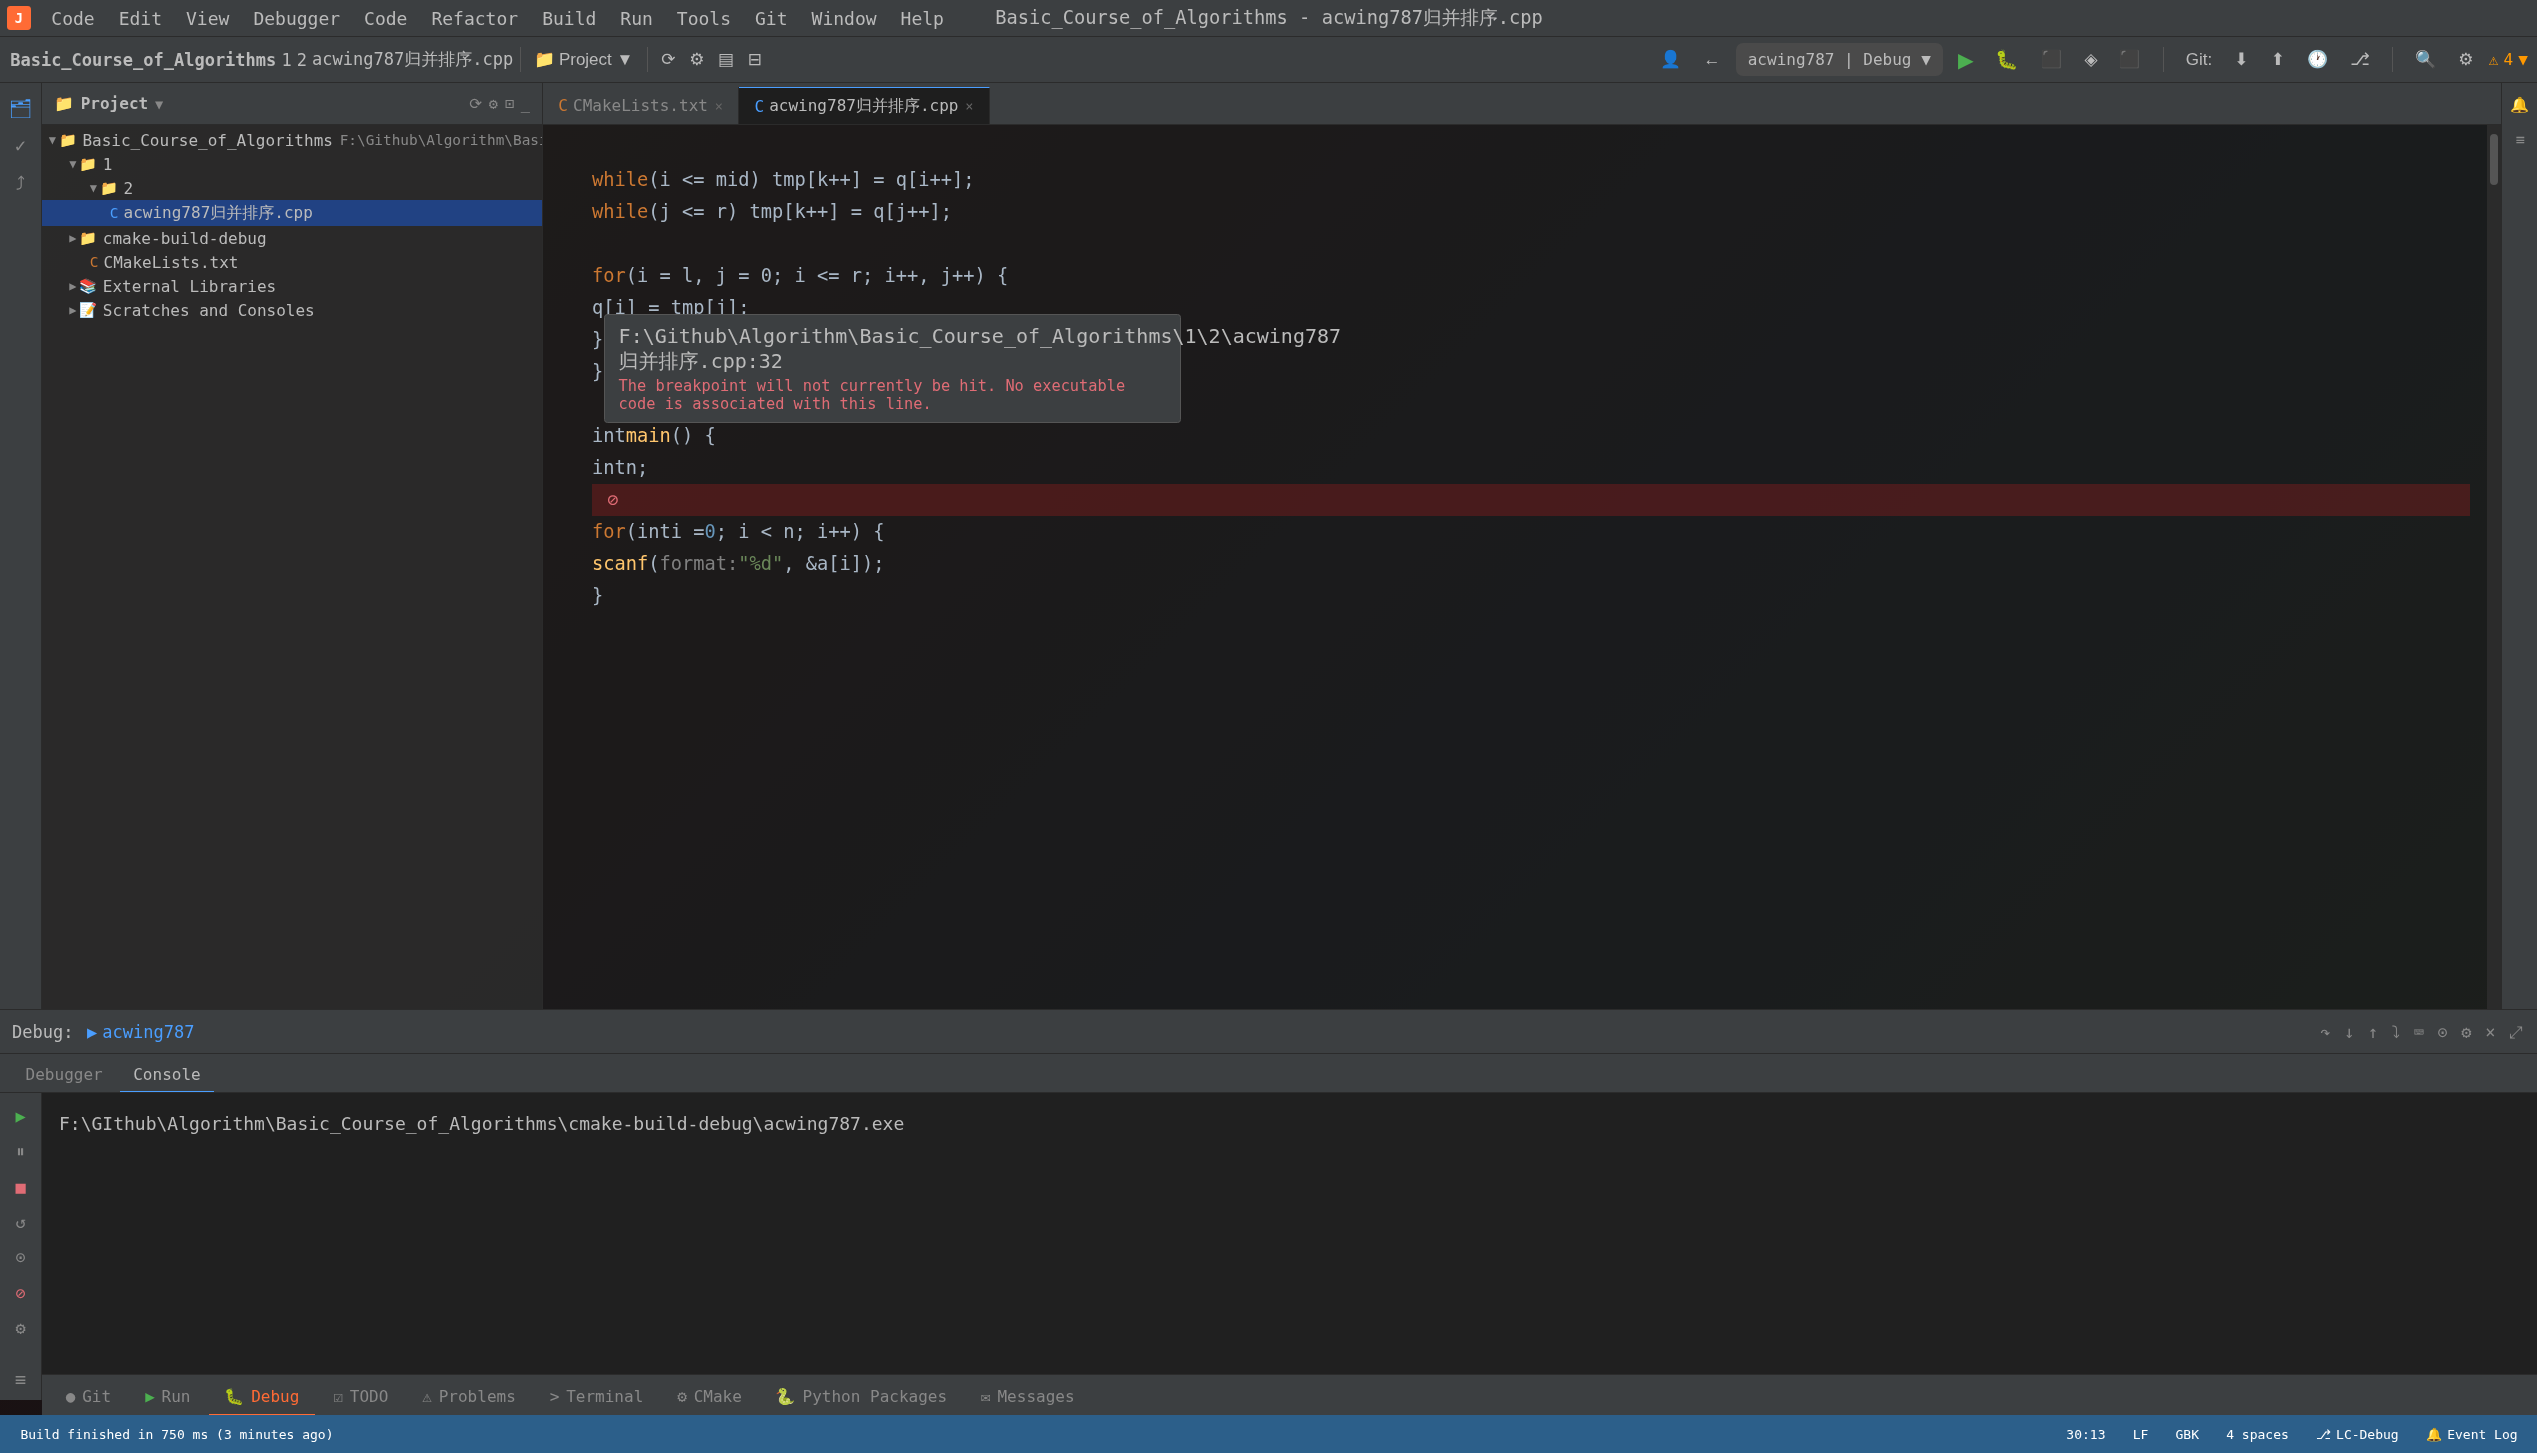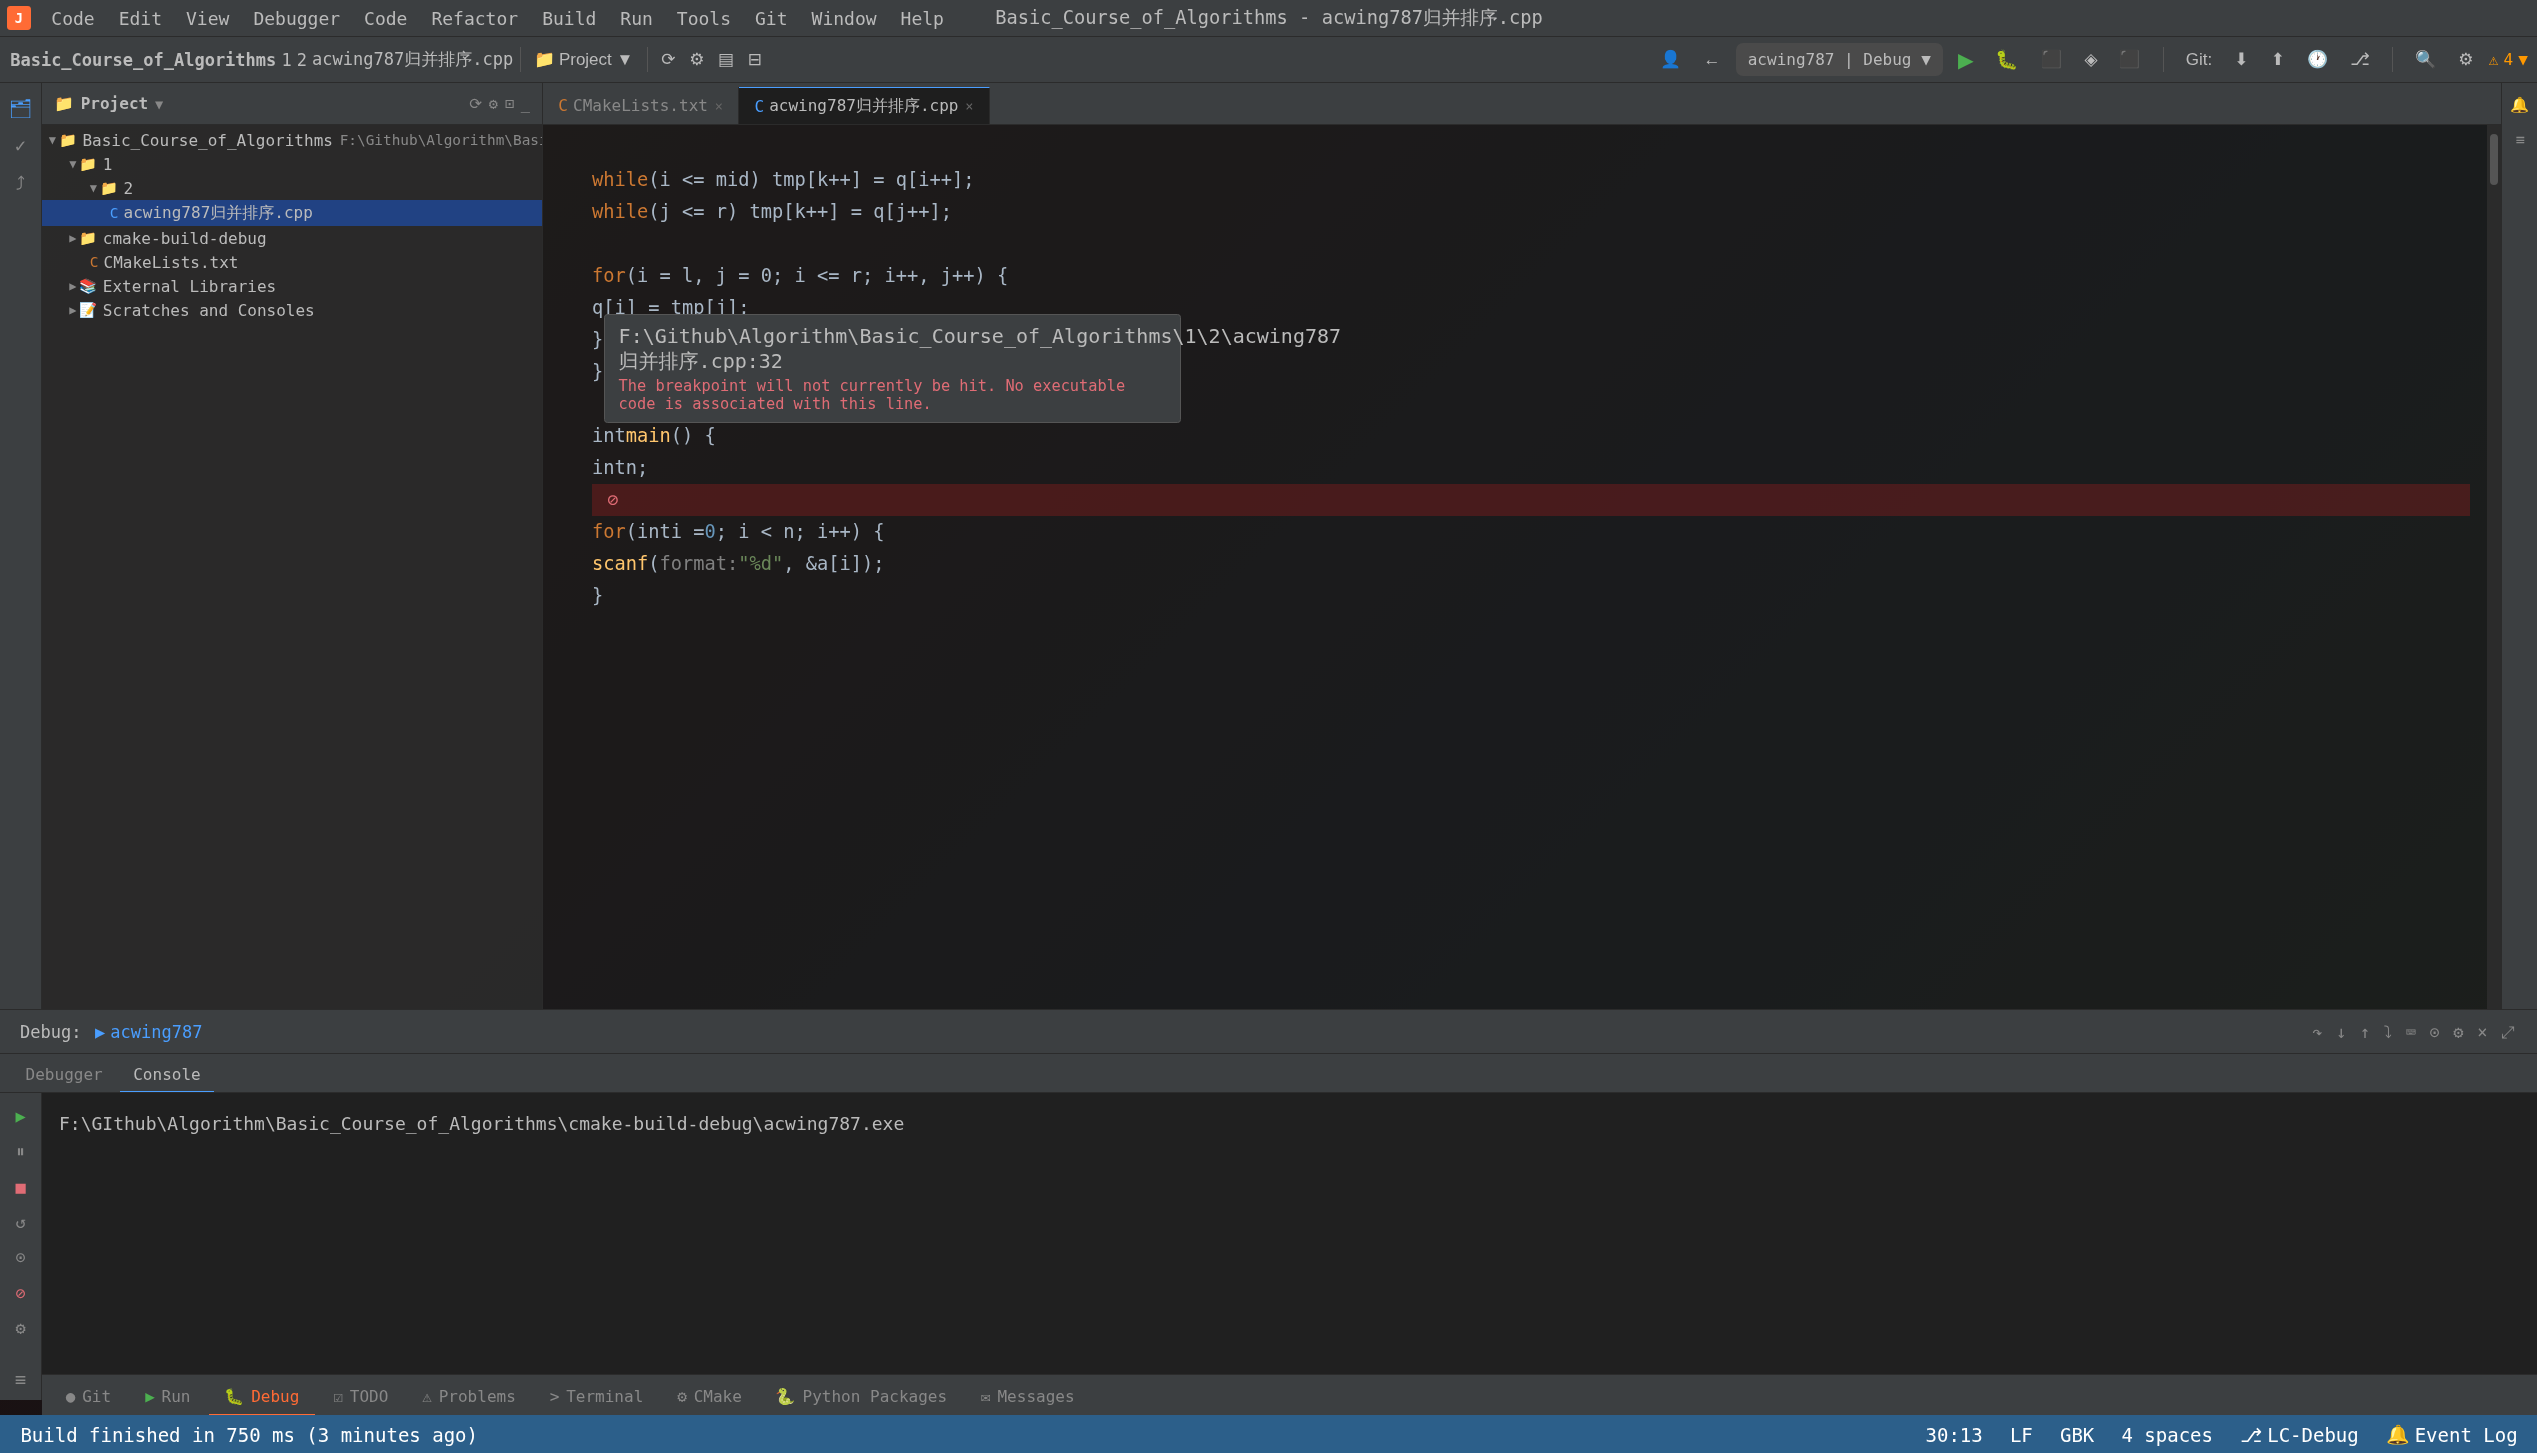--- a/index.html
+++ b/index.html
@@ -310,21 +310,21 @@
       border-top: 1.7px solid #2b2b2b;
       z-index: 50;
       display: flex;
       flex-direction: column;
     }
     .debug-header {
       height: 44px;
       background: #3c3f41;
       display: flex;
       align-items: center;
-      padding: 0 20px;
+      padding: 0 12px;
       border-bottom: 0.8px solid #2b2b2b;
       justify-content: space-between;
     }
     .debug-header-left {
       display: flex; align-items: center; gap: 13.6px;
     }
     .debug-title {
       color: #bbbbbb; font-size: 17px;
     }
     .debug-session {
@@ -385,21 +385,21 @@
     .status-bar {
       position: absolute;
       bottom: 0; left: 0; right: 0;
       height: 39px;
       background: #2c5f8a;
       display: flex;
       align-items: center;
       justify-content: space-between;
       padding: 0 13.6px;
       z-index: 200;
-      font-size: 19px;
+      font-size: 13px;
       color: #ffffff;
     }
     .status-bar-left {
       display: flex; align-items: center; gap: 10.2px;
     }
     .status-bar-right {
       display: flex; align-items: center; gap: 13.6px;
     }
     .status-item {
       display: flex; align-items: center; gap: 5.1px;

